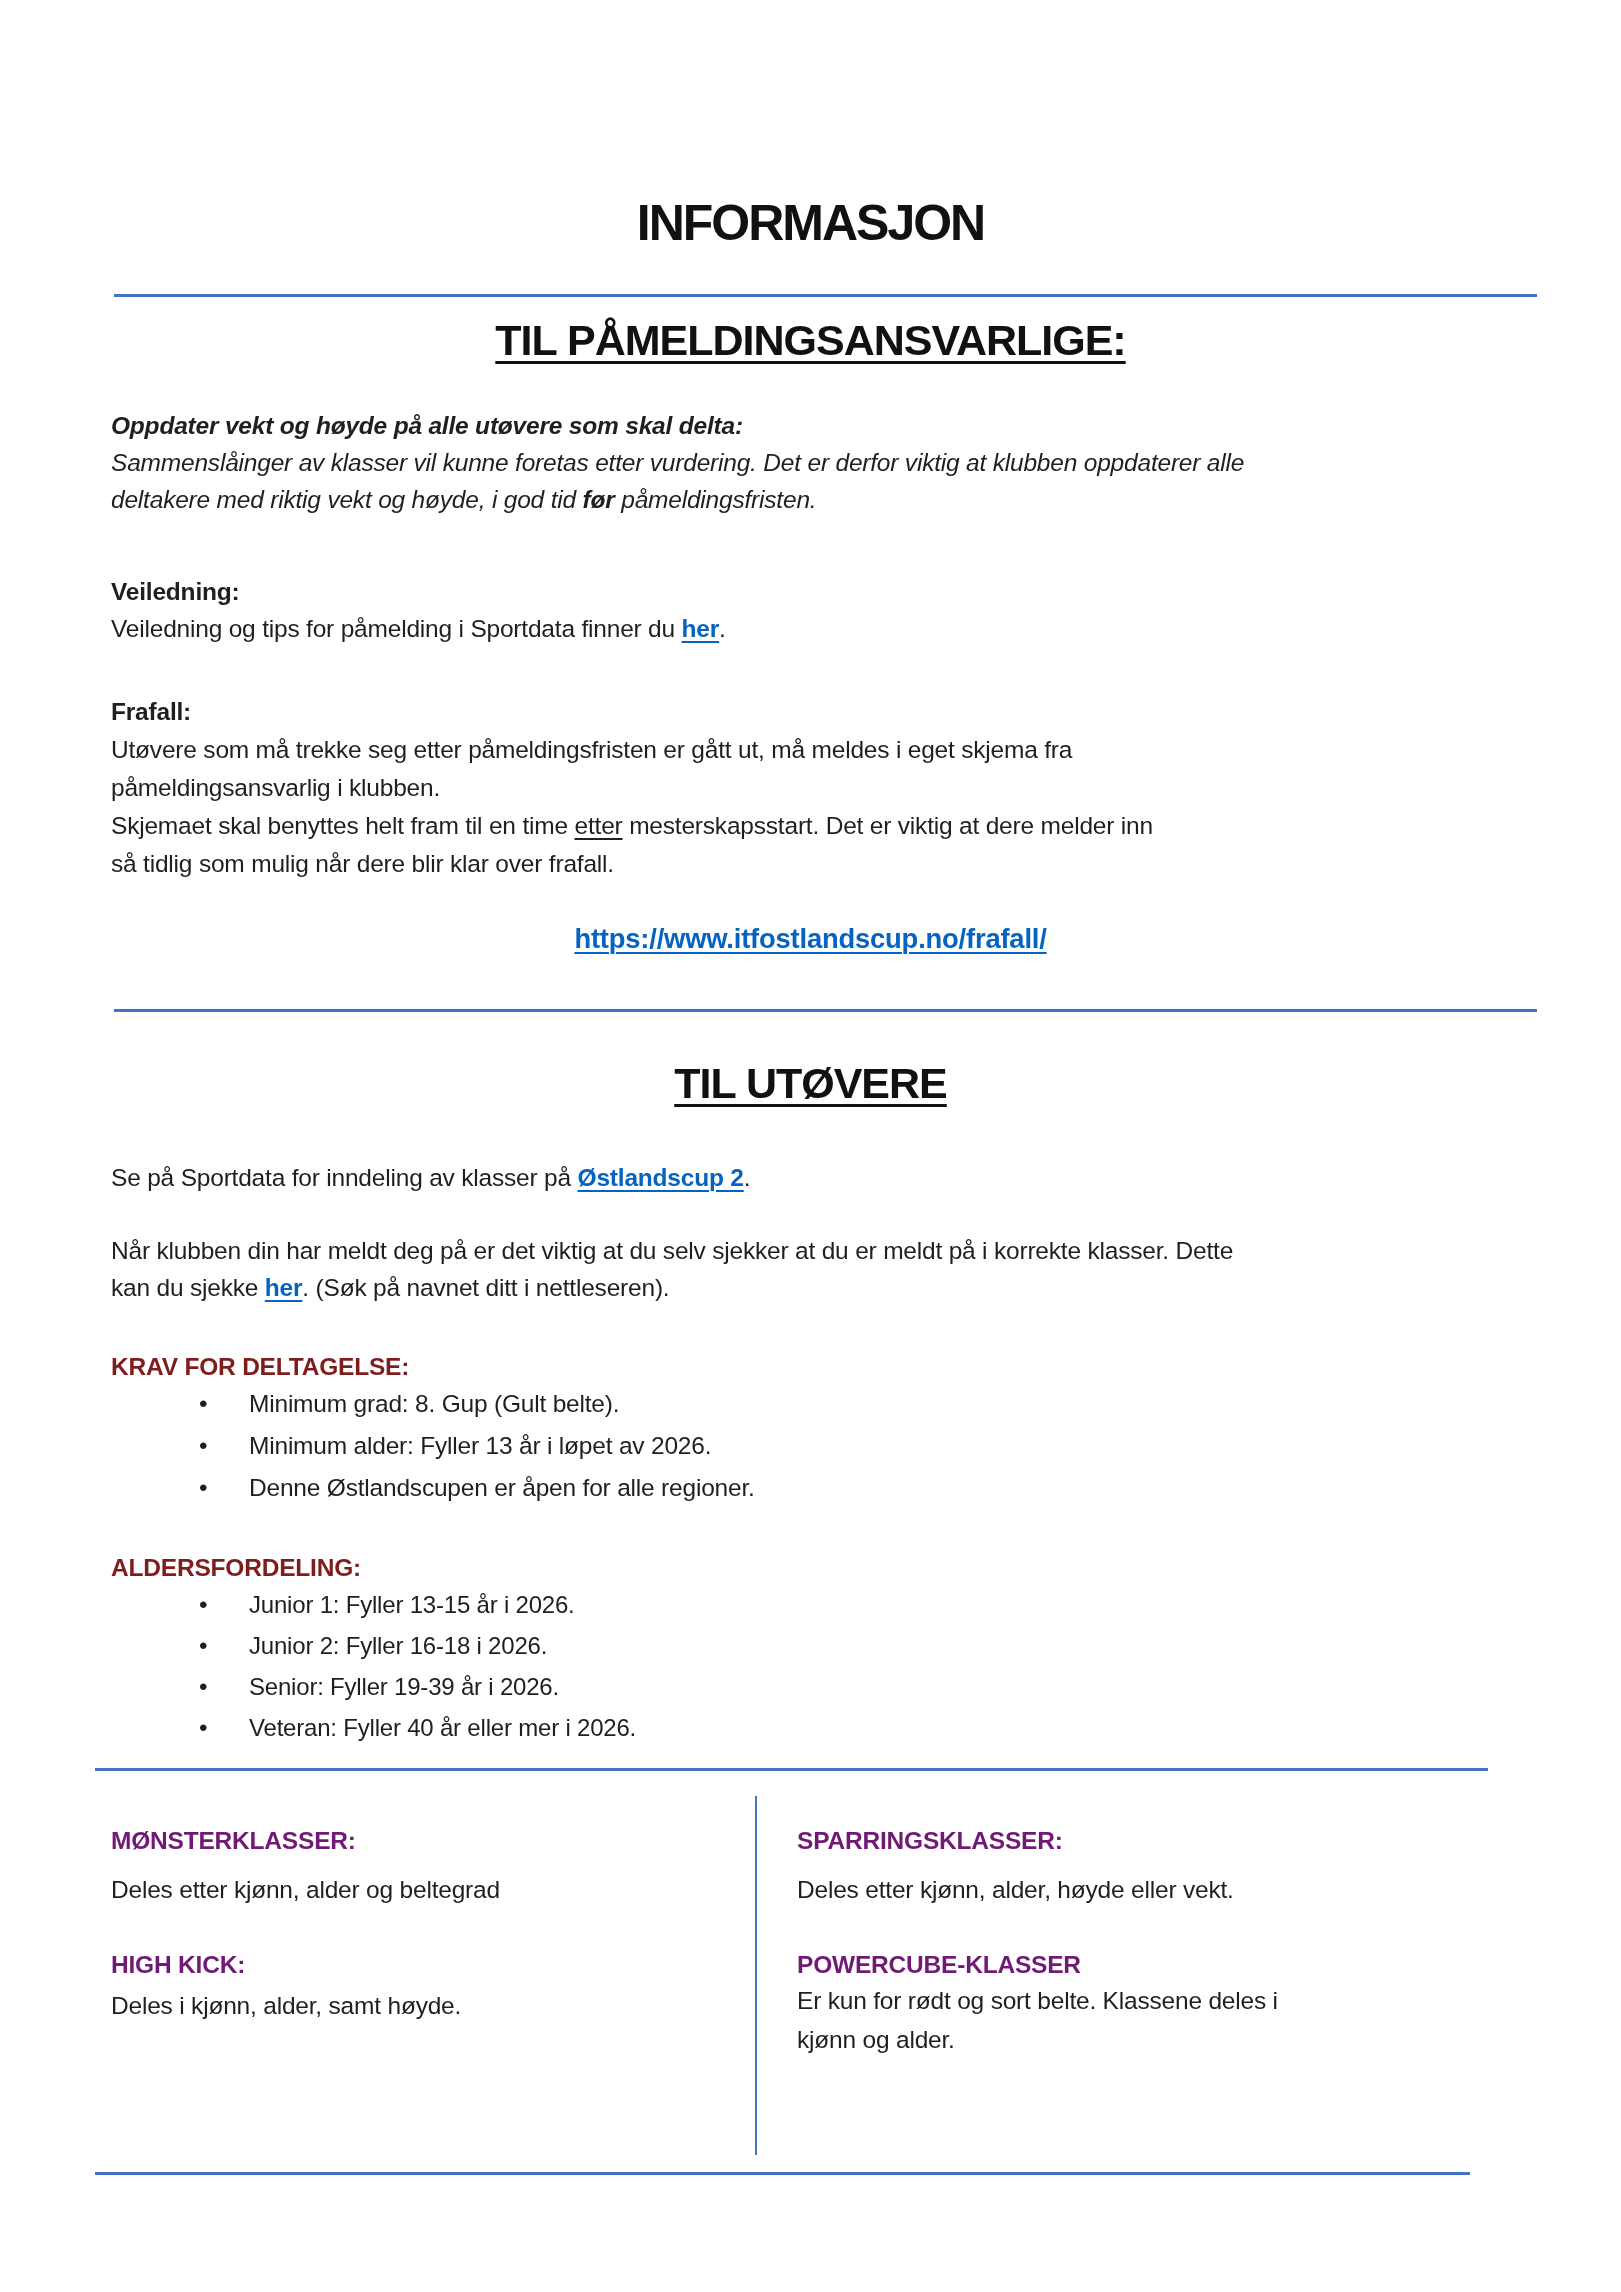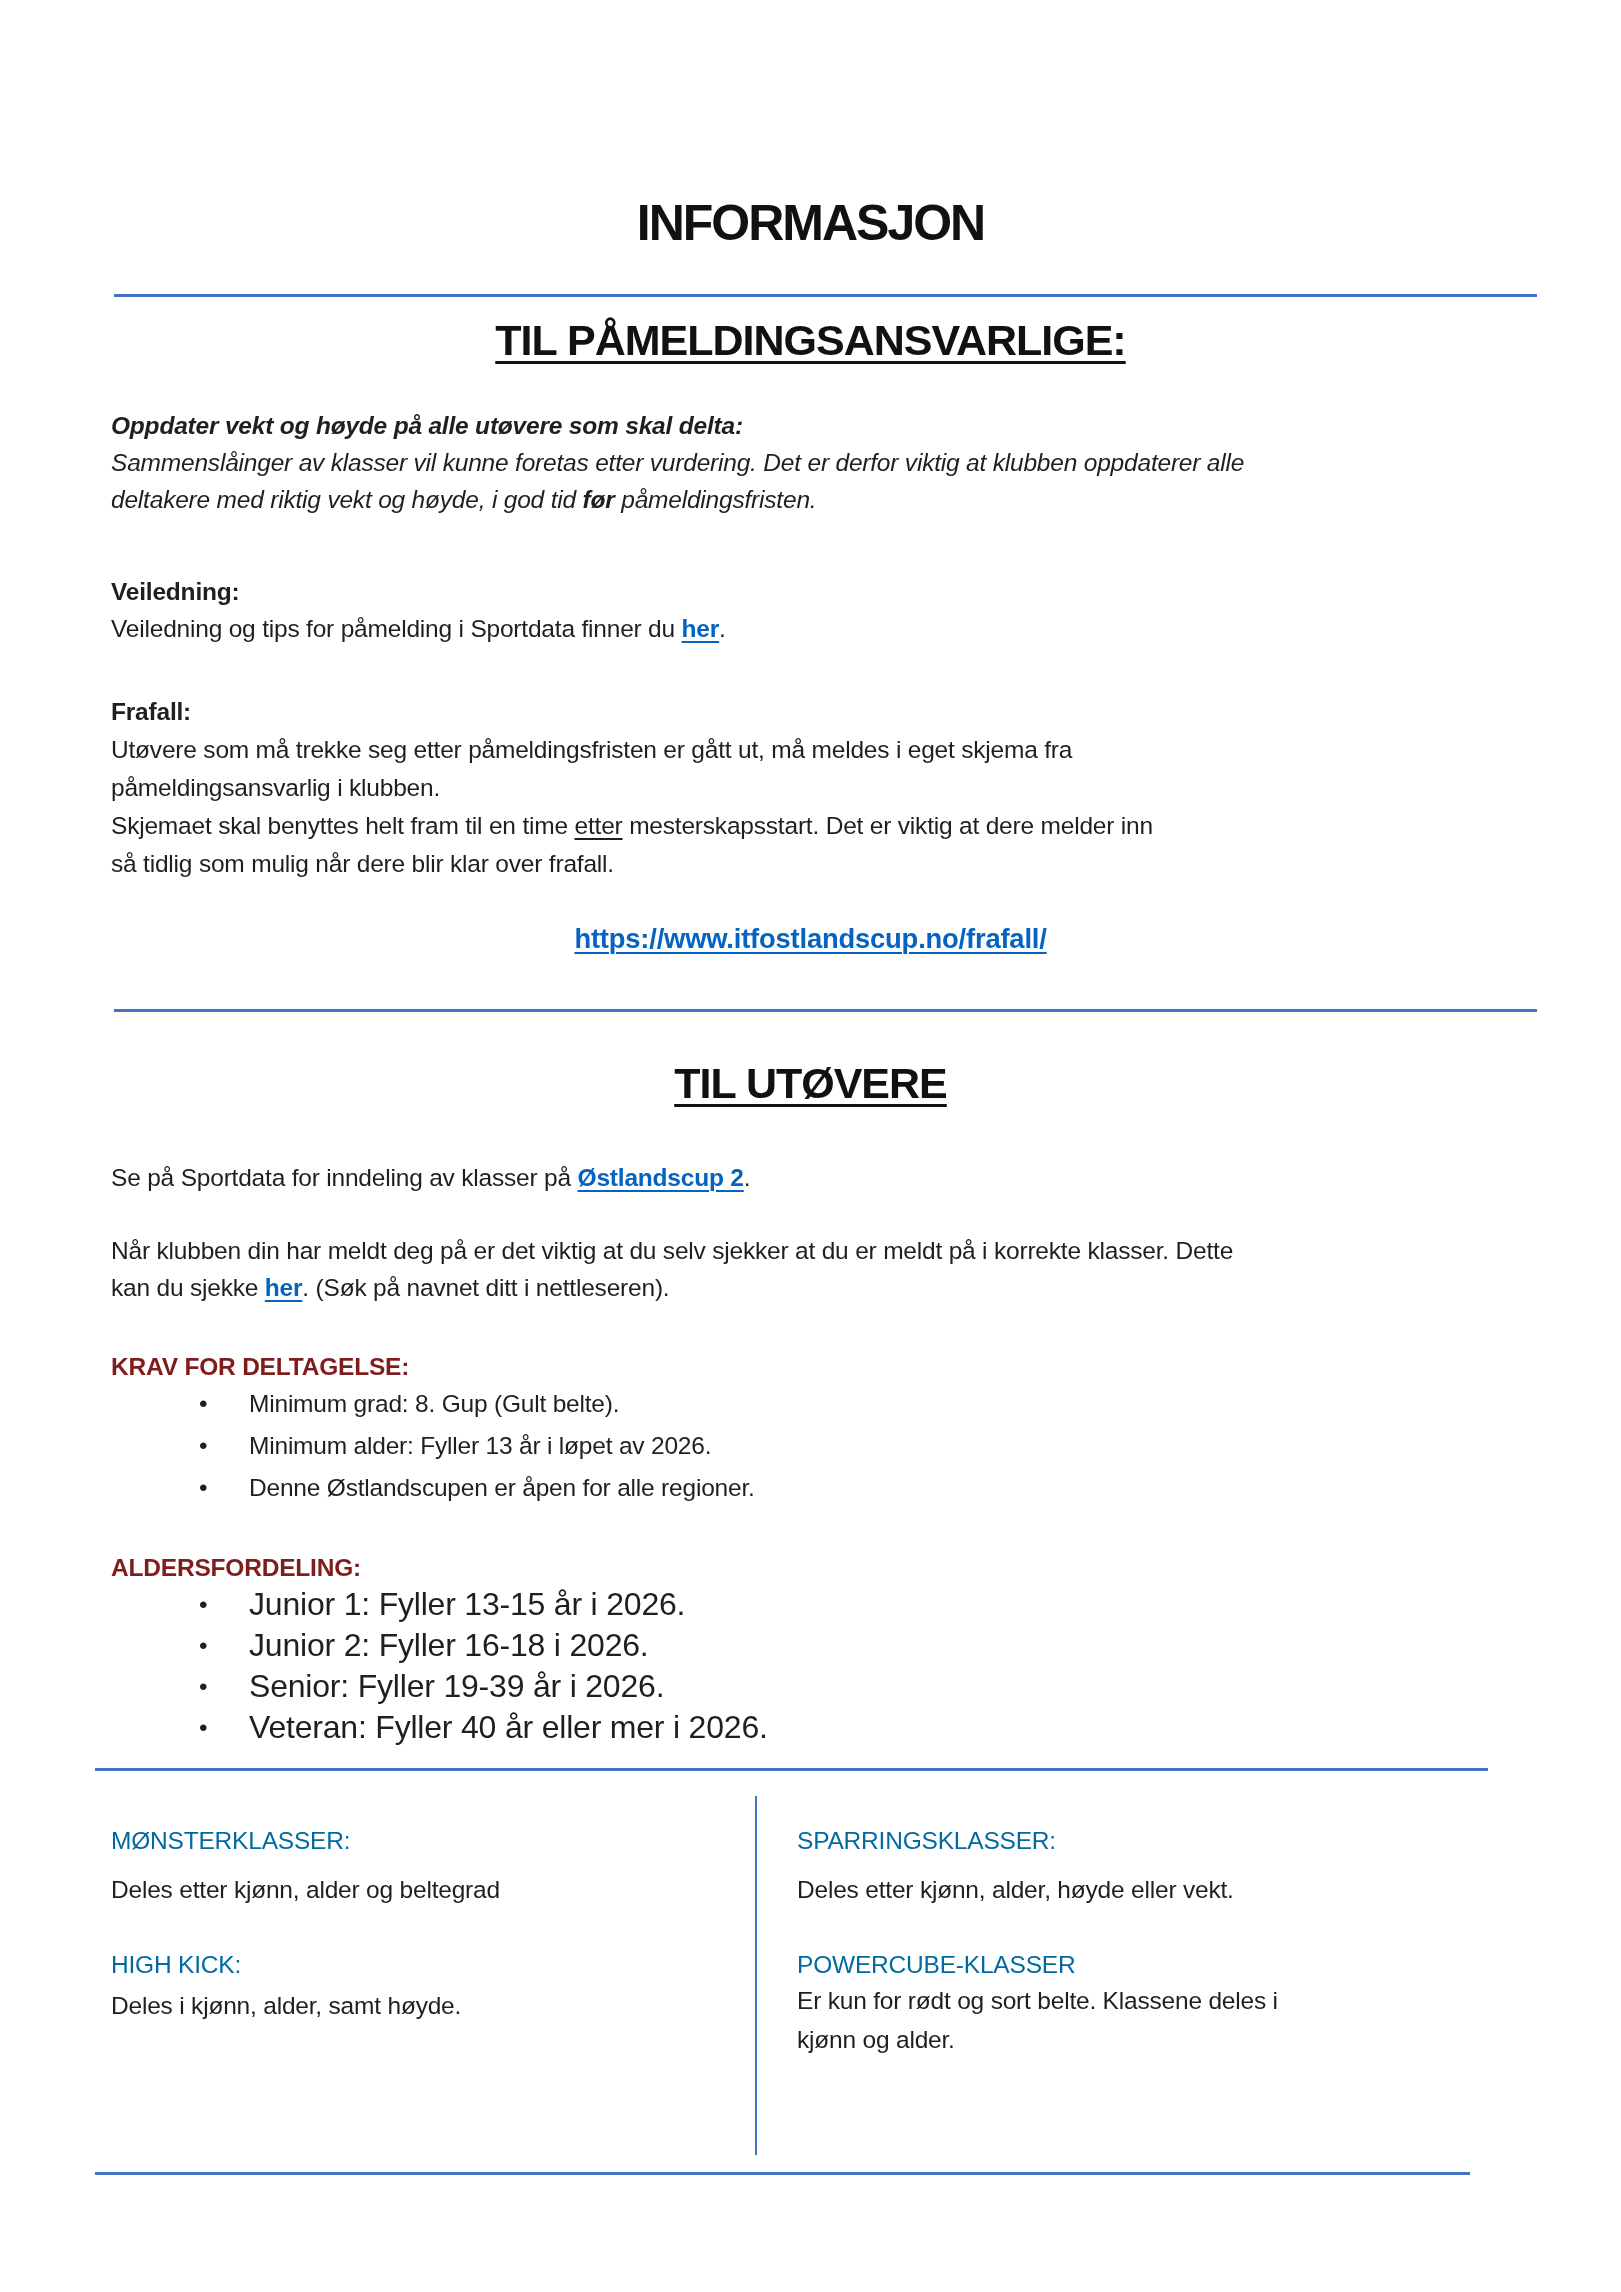--- a/index.html
+++ b/index.html
@@ -47,35 +47,35 @@
     letter-spacing: -0.2px;
   }
   .minor-heading {
     position: absolute; left: 111px;
     font-size: 24.5px; font-weight: bold; line-height: 29px;
     letter-spacing: -0.2px; color: #7f1d1d; text-align: right;
   }
   .bullet-list { position: absolute; left: 111px; width: 1372px; }
   .bullet-item { position: relative; padding-left: 138px; letter-spacing: -0.2px; }
   .krav-list .bullet-item { height: 42px; line-height: 42px; font-size: 24.5px; }
-  .alders-list .bullet-item { height: 41px; line-height: 41px; font-size: 32px; }
+  .alders-list .bullet-item { height: 41px; line-height: 41px; font-size: 24px; }
   .bullet-item::before {
     content: "\2022";
     position: absolute; left: 88px; top: 0;
     font-size: 24.5px;
   }
   .col-text {
     position: absolute;
     font-size: 24.5px; line-height: 39px; letter-spacing: -0.2px;
     white-space: pre;
   }
   .col-head {
     position: absolute;
-    font-size: 24.5px; font-weight: normal; line-height: 29px;
-    letter-spacing: -0.2px; color: #0369a1;
+    font-size: 24.5px; font-weight: bold; line-height: 29px;
+    letter-spacing: -0.2px; color: #701a75;
   }
 </style>
 </head>
 <body>
 
 <div class="page">
 
   <div class="doc-title">INFORMASJON</div>
 
   <div class="hline" style="left:114px; top:294px; width:1423px;"></div>

